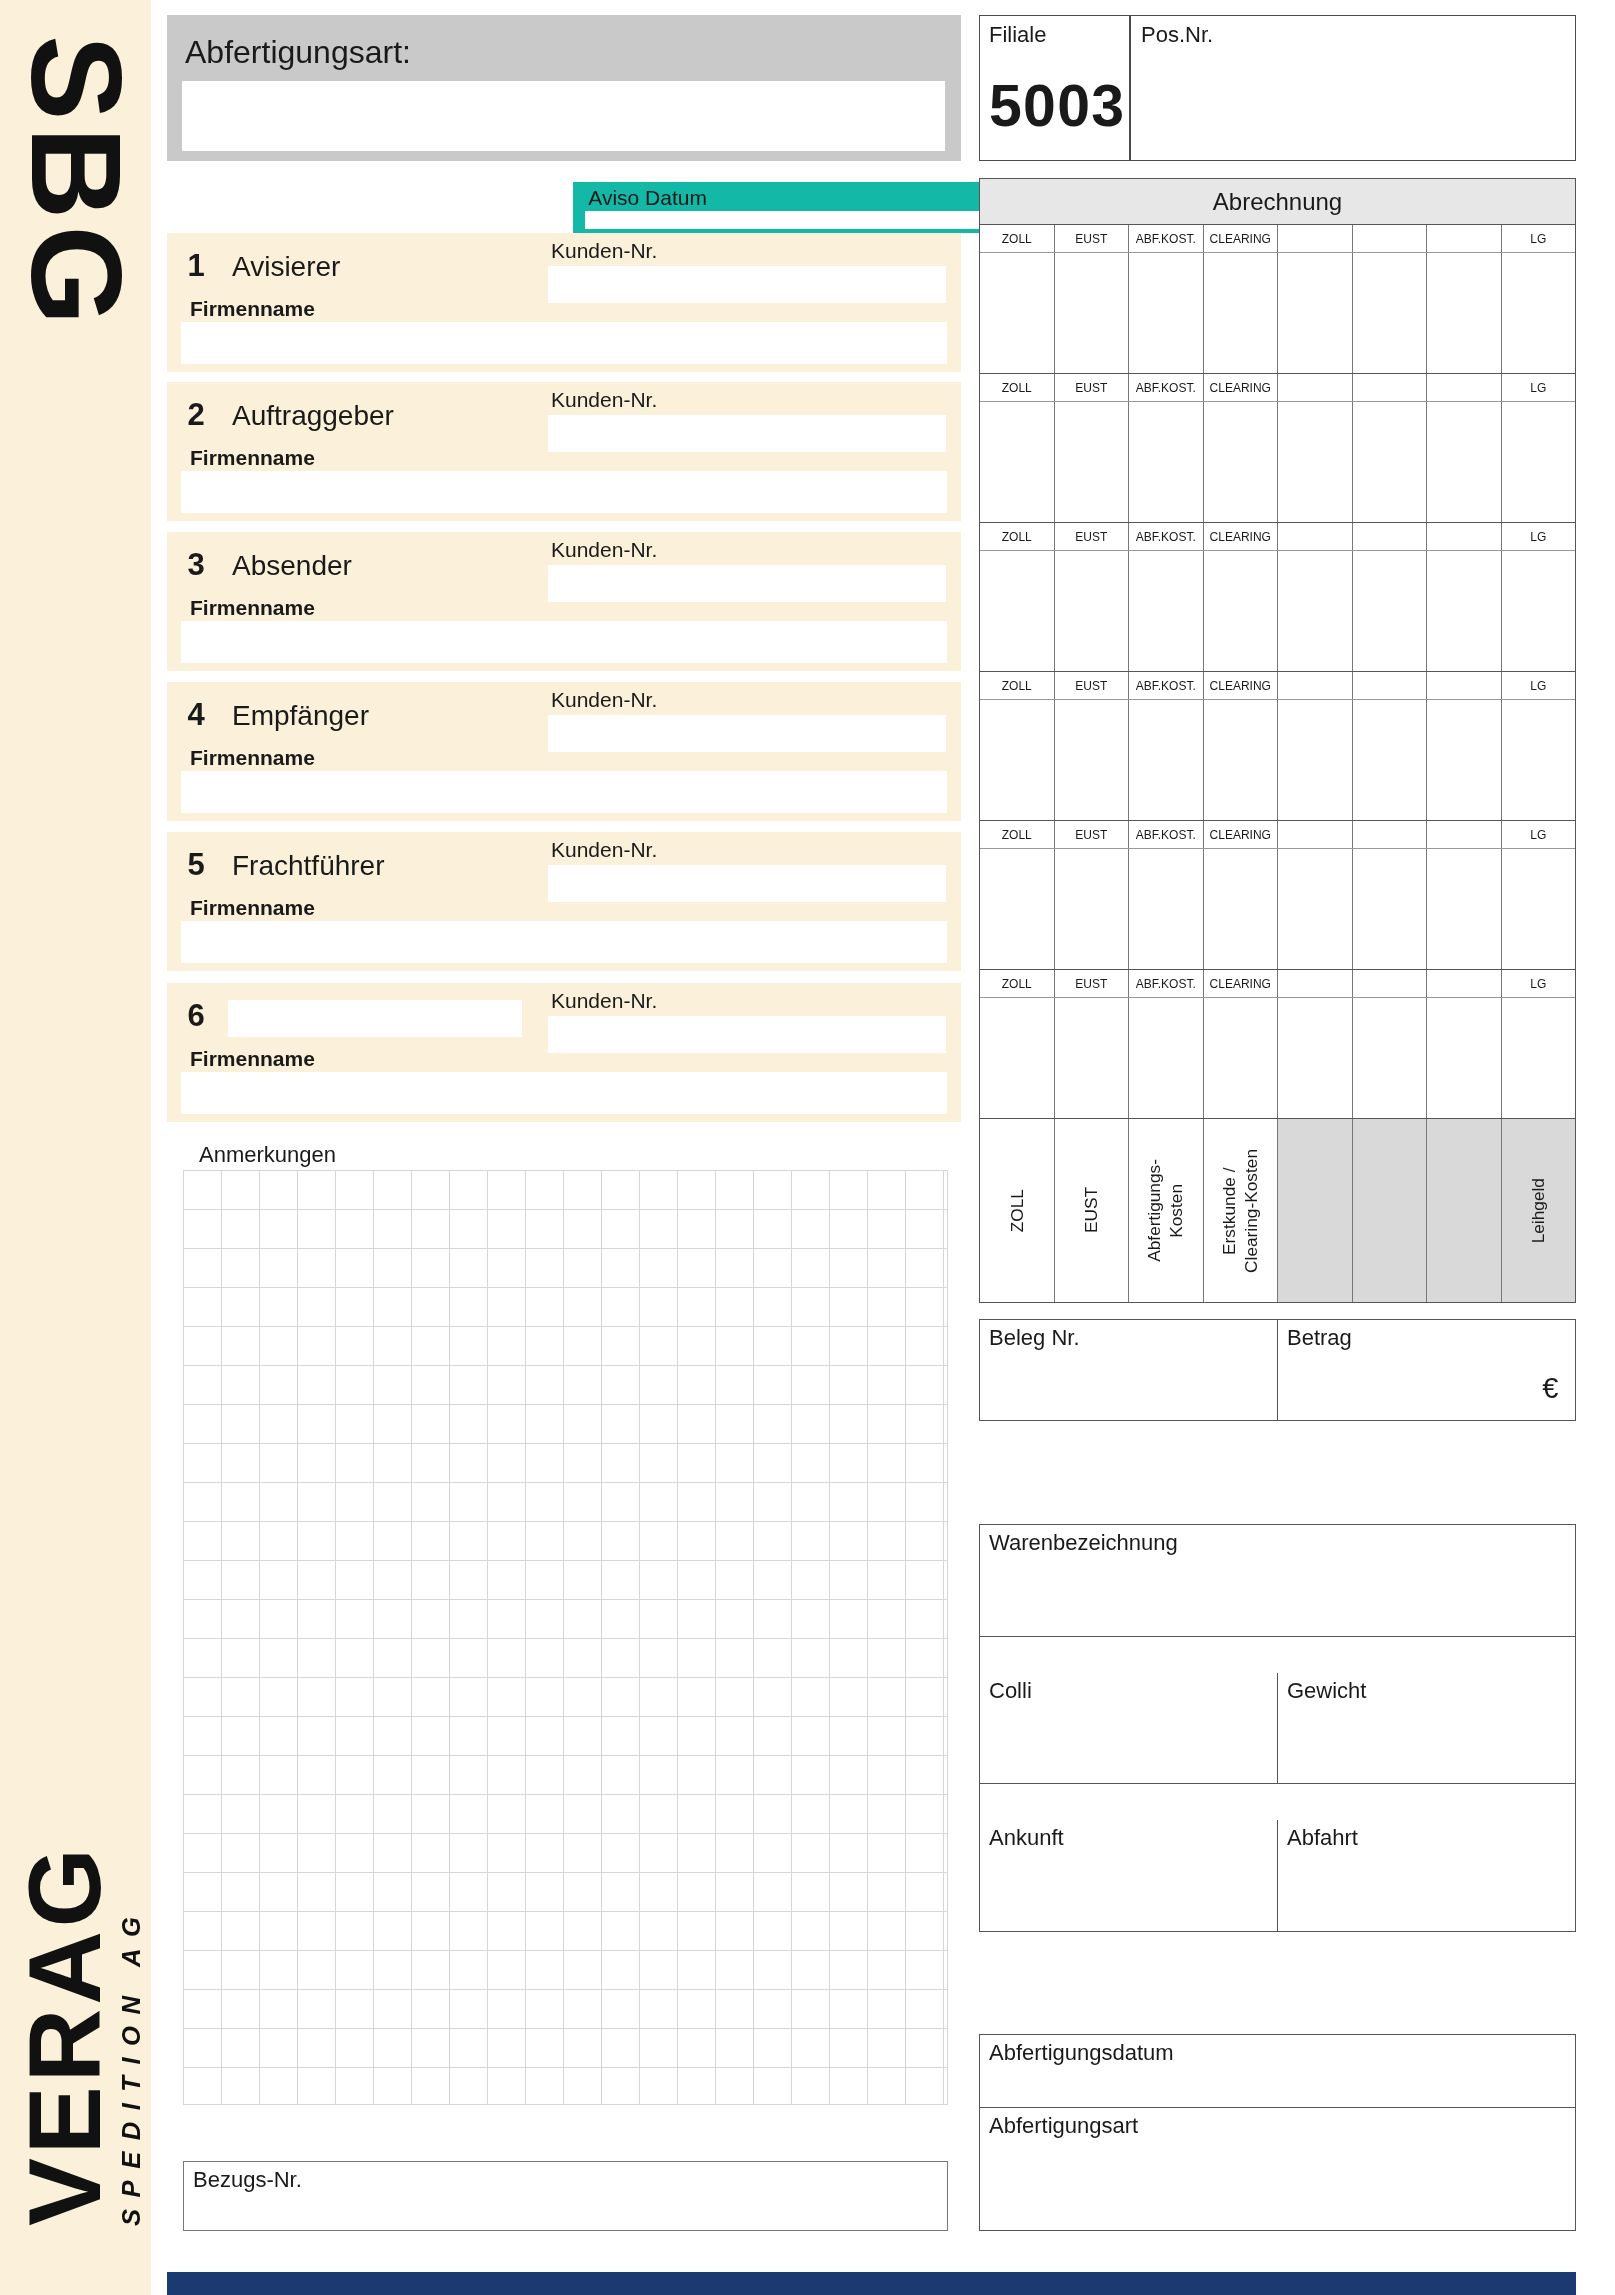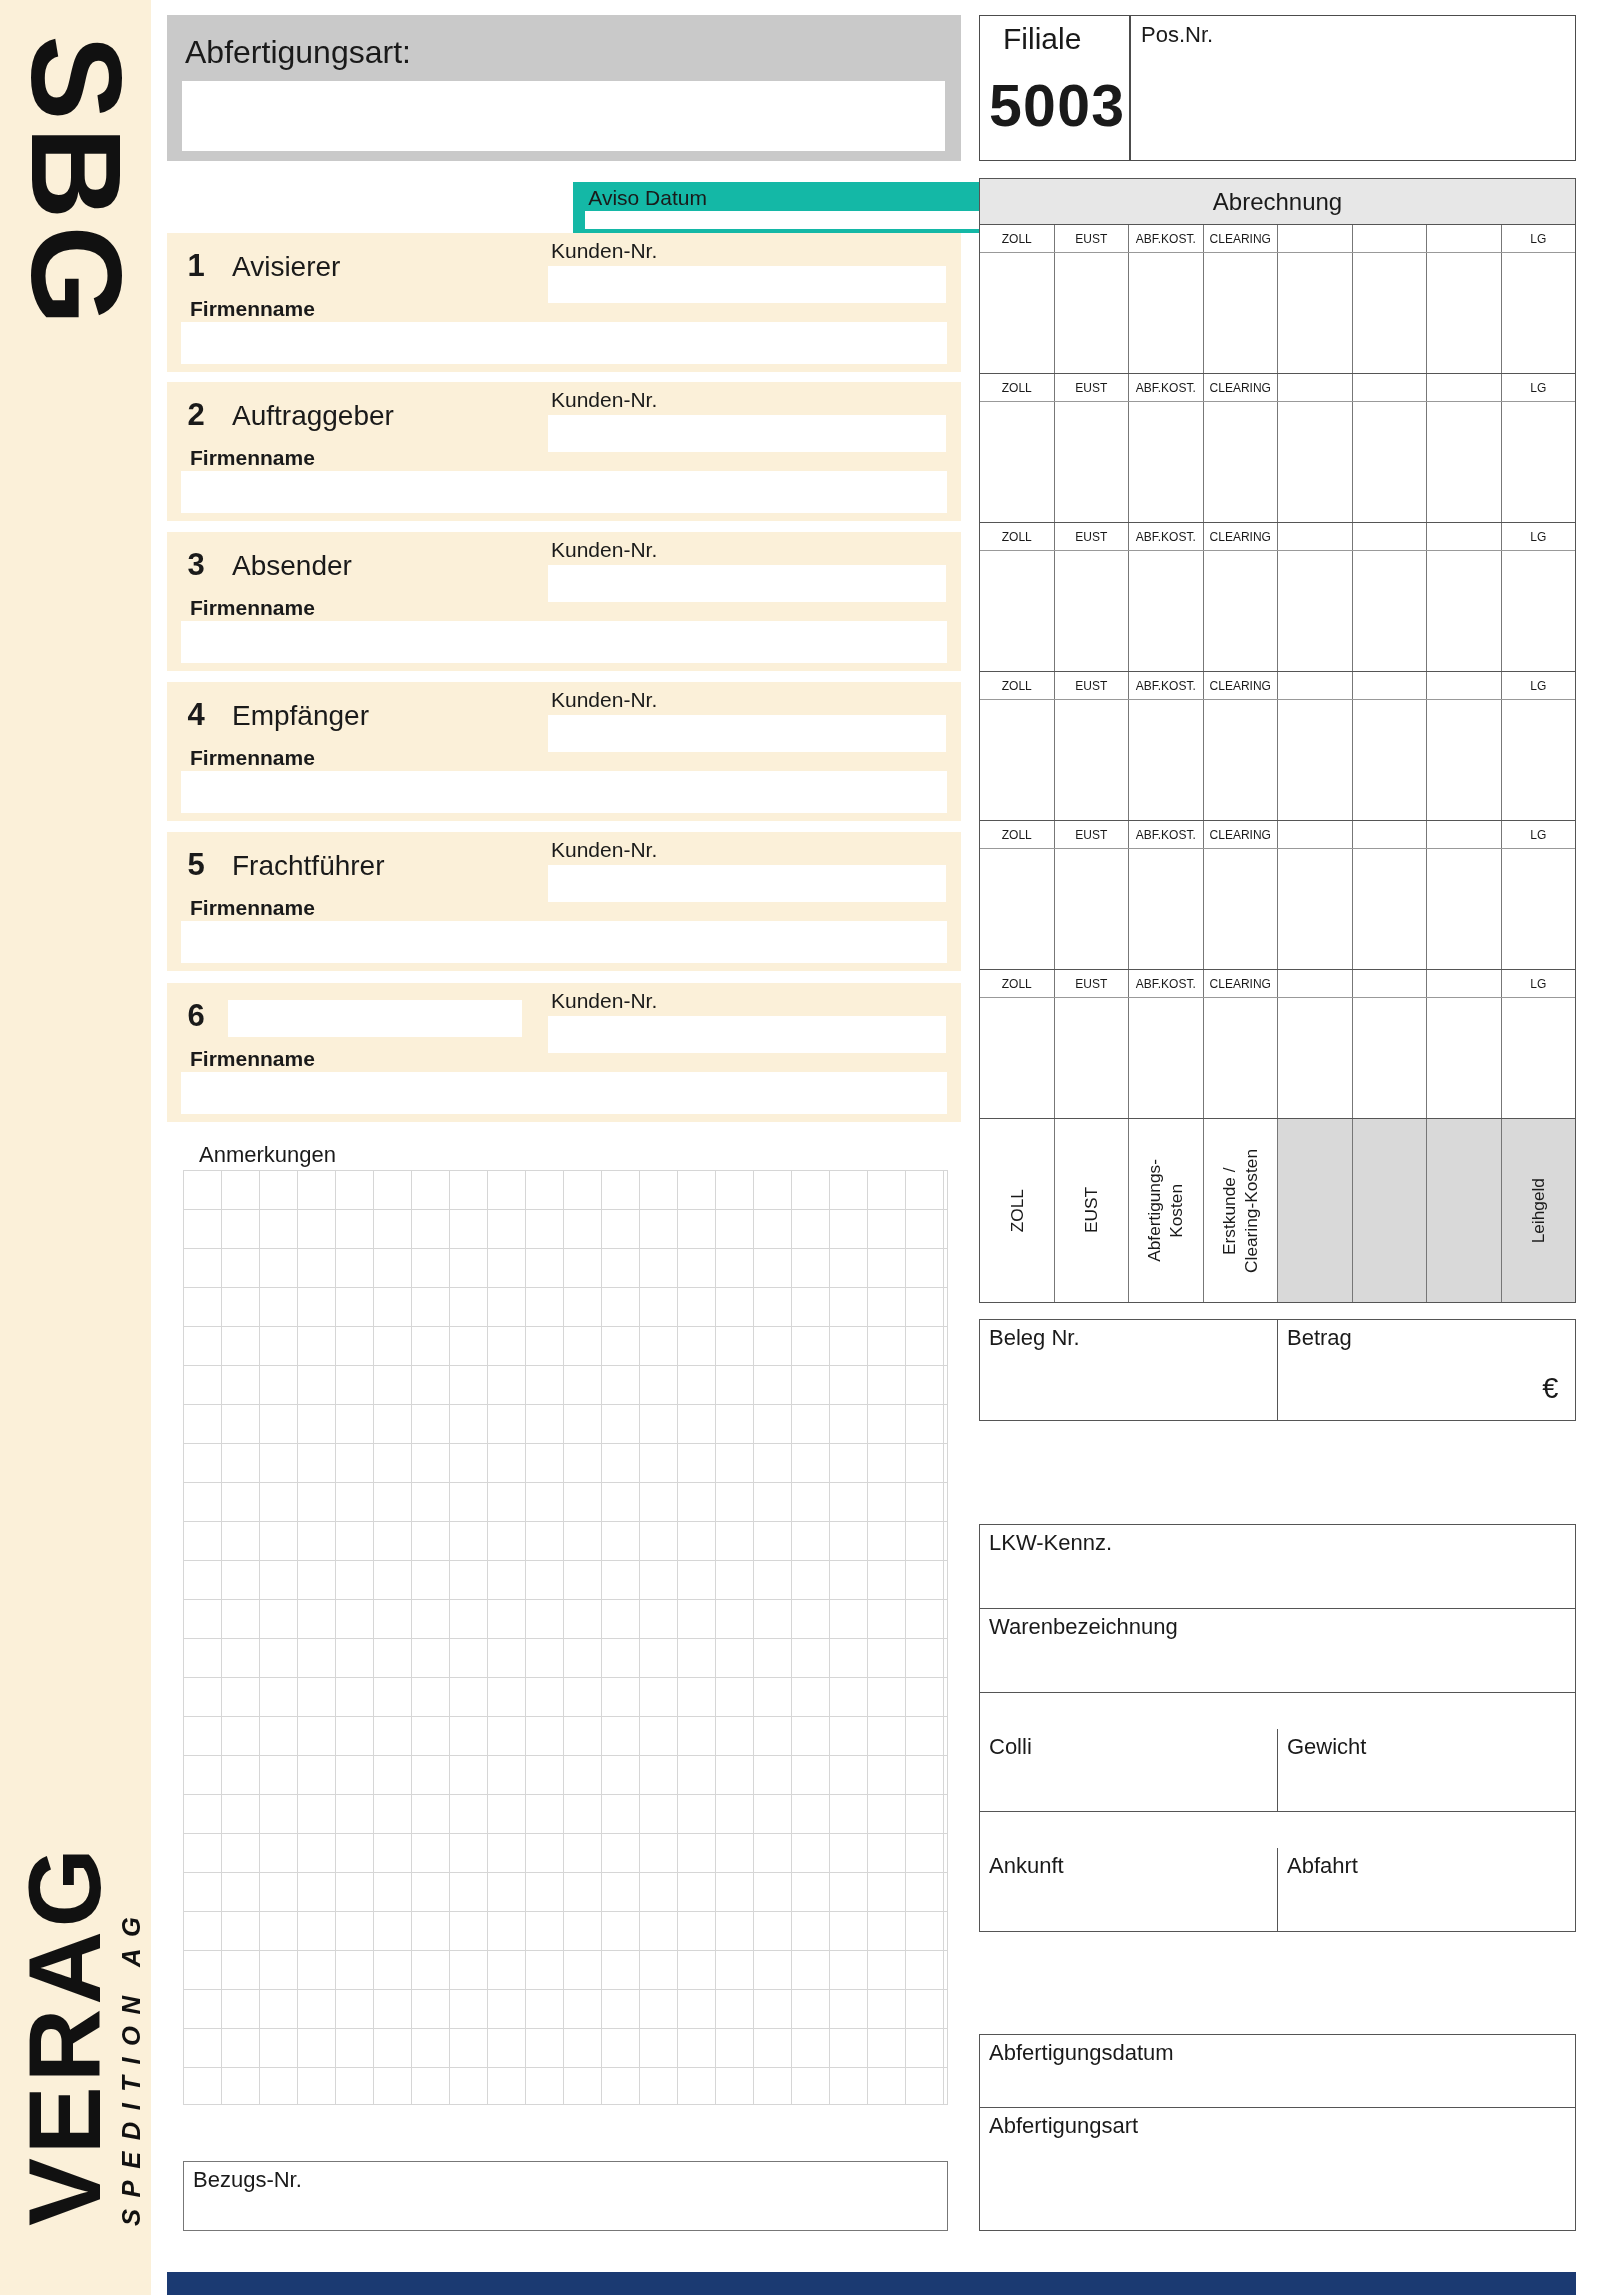--- a/index.html
+++ b/index.html
@@ -15,21 +15,21 @@
   .verag { font-size:102px; font-weight:bold; letter-spacing:3.8px; color:#111; line-height:0.82; display:inline-block; }
   .verag-sub { font-size:25.6px; font-weight:bold; font-style:italic; letter-spacing:11.5px; color:#111; margin-top:9px; }
 
   
   .abf-box { position:absolute; left:167px; top:14.7px; width:794px; height:146px; background:#c9c9c9; }
   .abf-label { position:absolute; left:18px; top:19px; font-size:32px; }
   .abf-input { position:absolute; left:15.3px; top:66px; width:763px; height:70px; background:#fff; }
 
   .filiale-box { position:absolute; left:979px; top:14.7px; width:597px; height:146px; background:#fff; border:1.9px solid #4c4c4c; }
   .filiale-divider { position:absolute; left:149px; top:0; width:1.9px; height:100%; background:#4c4c4c; }
-  .filiale-label { position:absolute; left:9px; top:6.4px; font-size:30px;margin-left:14px; }
+  .filiale-label { position:absolute; left:9px; top:6.4px; font-size:22px; }
   .filiale-value { position:absolute; left:9px; top:56px; font-size:59px; font-weight:bold; letter-spacing:1.3px; }
   .pos-label { position:absolute; left:161px; top:6.4px; font-size:22px; }
   .pos-input { position:absolute; left:151px; top:38px; right:1.3px; bottom:1.3px; }
 
   
   .aviso { position:absolute; left:529px; top:182px; width:418px; height:51px; background:#14b8a6;margin-left:44px; }
   .aviso-label { position:absolute; left:15.3px; top:3.8px; font-size:21px; }
   .aviso-input { position:absolute; left:11.5px; top:29px; width:395px; height:18px; background:#fff; }
 
   
@@ -351,23 +351,20 @@
       <span class="cell-label">Betrag</span>
       <span class="euro">€</span>
     </div>
   </div>
 
   <div class="anm-label">Anmerkungen</div>
   <div class="anm-grid"></div>
 
   <div class="lkw-box">
     <div class="lkw-row">
-      <span class="cell-label">LKW-Kennz.</span>
-    </div>
-    <div class="lkw-row">
       <span class="cell-label">Warenbezeichnung</span>
     </div>
     <div class="lkw-row lkw-split">
       <div class="lkw-sub">
         <span class="cell-label">Colli</span>
       </div>
       <div class="lkw-sub">
         <span class="cell-label">Gewicht</span>
       </div>
     </div>

